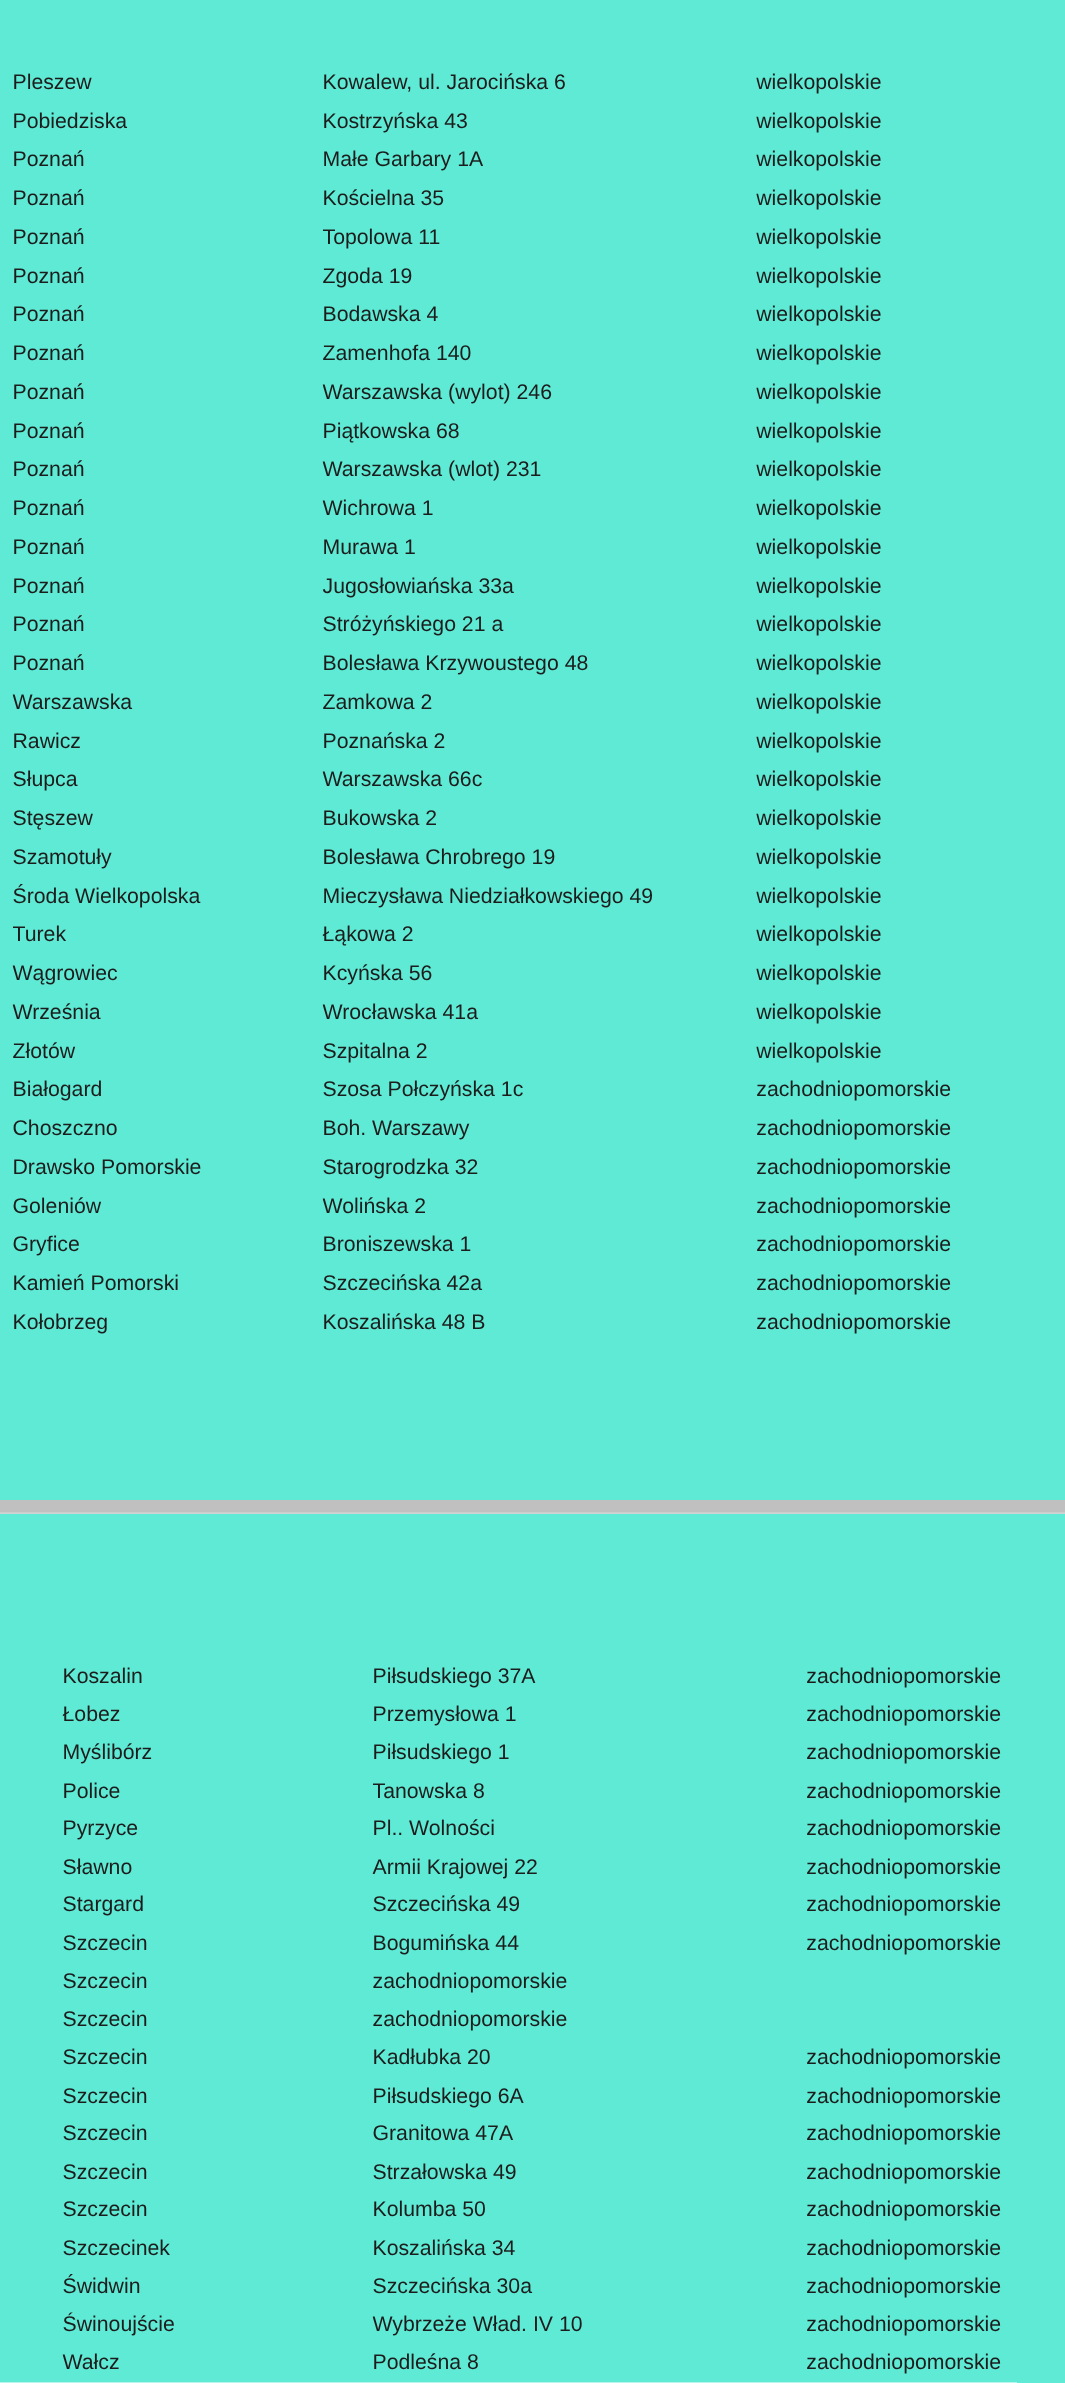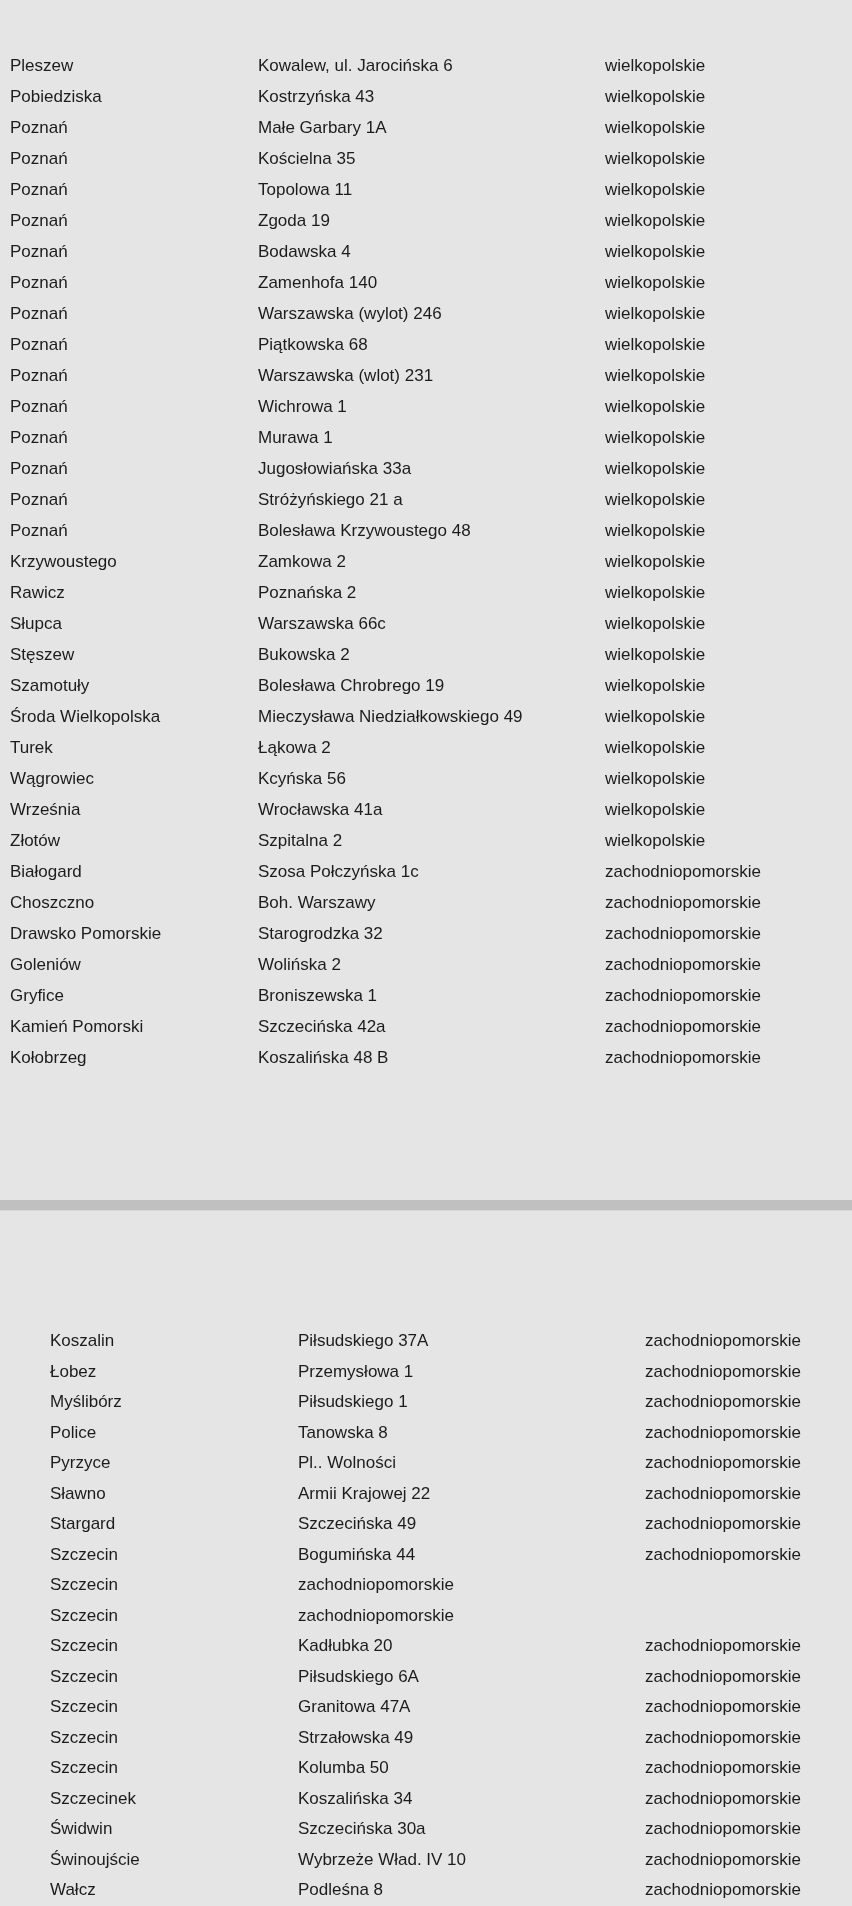--- a/index.html
+++ b/index.html
@@ -5,21 +5,21 @@
   html, body {
     margin: 0;
     padding: 0;
     background: #ffffff;
     font-family: "Liberation Sans", "DejaVu Sans", sans-serif;
   }
   .viewport {
     position: relative;
     width: 852px;
     height: 1906px;
-    background: #e5e5e5;
+    background: #5eead4;
     overflow: hidden;
     color: #1c1c1c;
     font-size: 17px;
   }
   .doc-table {
     position: absolute;
     left: 0;
     right: 0;
   }
   #table-page-1 { top: 50px; }
@@ -126,21 +126,21 @@
         <span class="col city">Poznań</span>
         <span class="col address">Stróżyńskiego 21 a</span>
         <span class="col region">wielkopolskie</span>
       </div>
       <div class="row">
         <span class="col city">Poznań</span>
         <span class="col address">Bolesława Krzywoustego 48</span>
         <span class="col region">wielkopolskie</span>
       </div>
       <div class="row">
-        <span class="col city">Krzywoustego</span>
+        <span class="col city">Warszawska</span>
         <span class="col address">Zamkowa 2</span>
         <span class="col region">wielkopolskie</span>
       </div>
       <div class="row">
         <span class="col city">Rawicz</span>
         <span class="col address">Poznańska 2</span>
         <span class="col region">wielkopolskie</span>
       </div>
       <div class="row">
         <span class="col city">Słupca</span>

